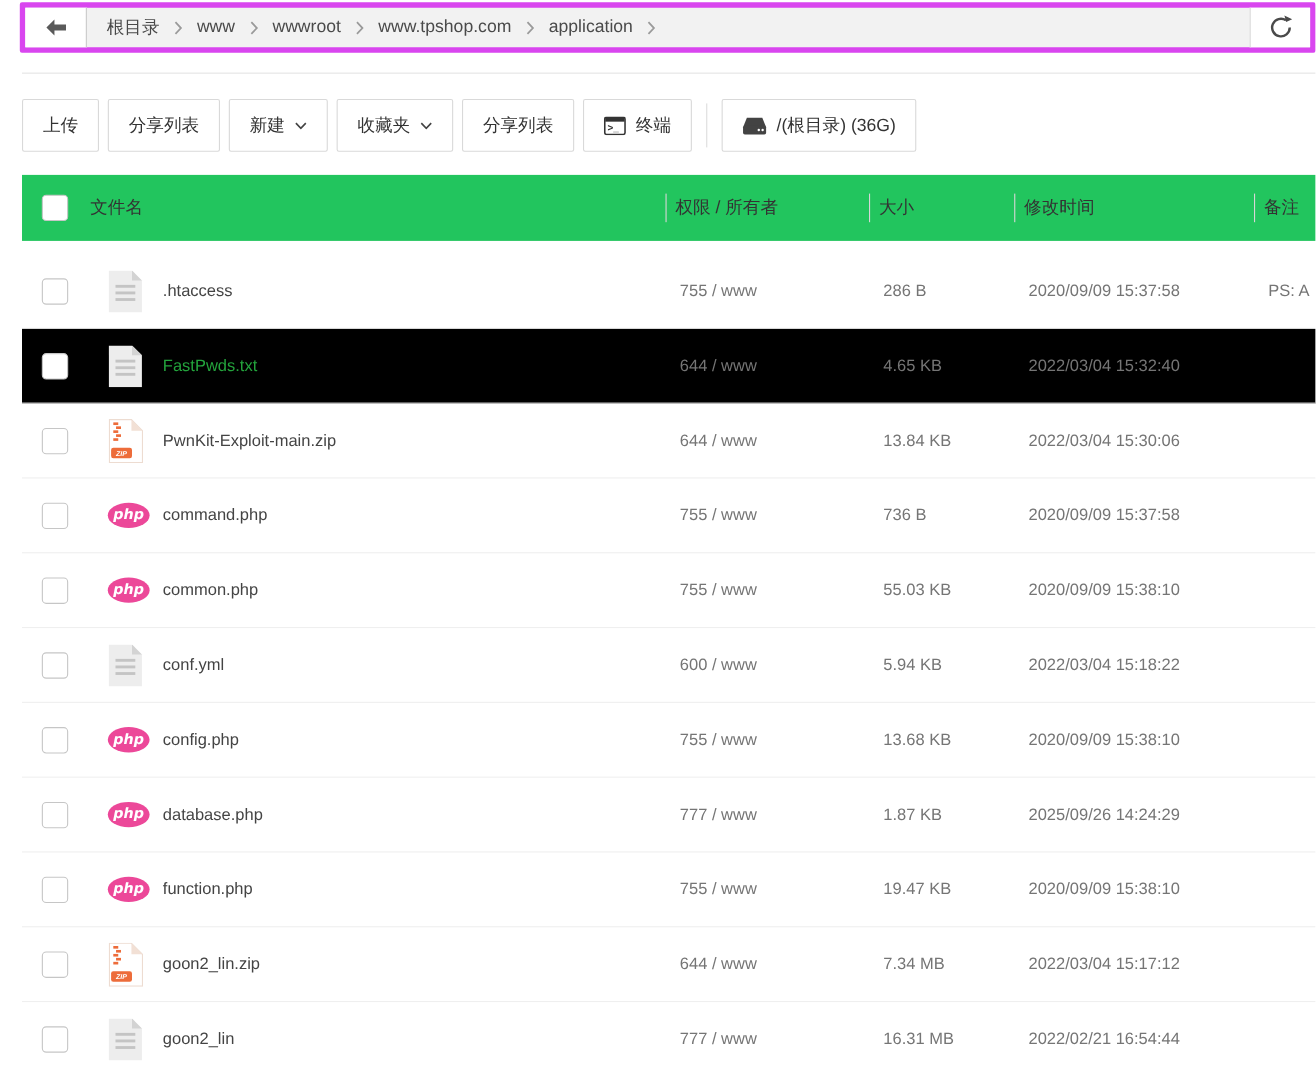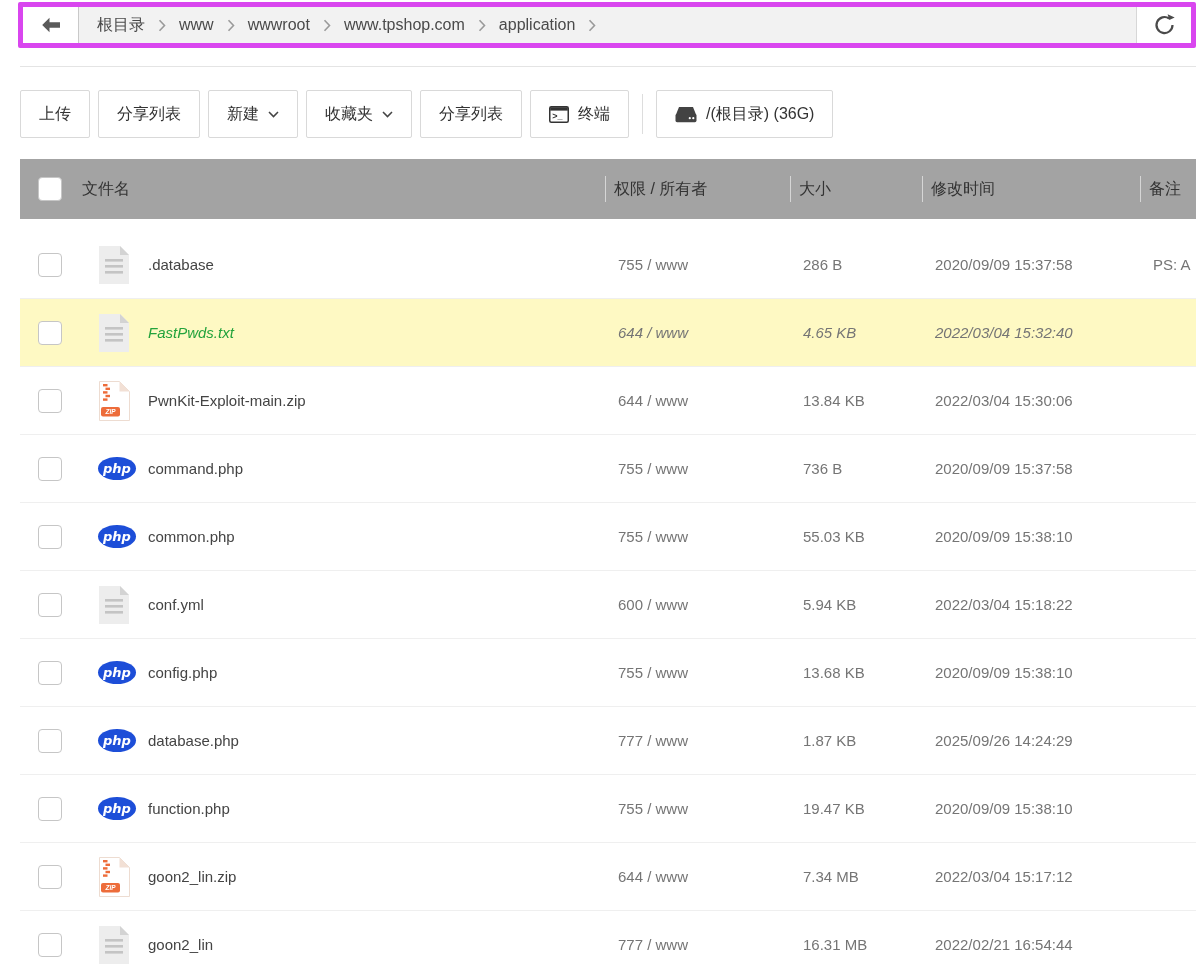--- a/index.html
+++ b/index.html
@@ -22,42 +22,42 @@
 
   
   .toolbar { margin:23px 0 0 20px; display:flex; align-items:center; gap:8px; }
   .btn { height:48px; border:1px solid #d9d9d9; background:#fff; border-radius:2px;
     font-size:16px; color:#333; display:flex; align-items:center; padding:16px 18px;
     gap:9px; cursor:pointer; white-space:nowrap; }
   .tb-divider { width:1px; height:40px; background:#ddd; margin:0 5px; }
 
   
   .filetable { margin:21px 0 0 20px; width:1176px; }
-  .thead { height:60px; background:#a3a3a3; display:grid;
+  .thead { height:60px; background:#22c55e; display:grid;
     grid-template-columns:42px 543px 185px 132px 218px 1fr;
     align-items:center; font-size:16px; color:#333; }
   .th { position:relative; padding-left:9px; white-space:nowrap; cursor:pointer; }
   .th.divided::before { content:""; position:absolute; left:0; top:50%;
     transform:translateY(-50%); width:1px; height:26px; background:#d6d6d6; }
   .th-name { padding-left:20px; }
   .cell-check { padding-left:18px; }
   .checkbox { display:block; width:24px; height:24px; border:1px solid #c6c6c6;
     border-radius:4px; background:#fff; cursor:pointer; }
 
   .tbody { padding-top:12px; }
   .frow { height:68px; display:grid;
     grid-template-columns:42px 86px 457px 185px 132px 218px 1fr;
     align-items:center; border-bottom:1px solid #efefef; font-size:15px; cursor:default; }
-  .frow.selected { background:#fef9c3;font-style:italic; }
+  .frow.selected { background:#000000; }
   .cell-icon { padding-left:36px; display:flex; align-items:center; }
   .fname { color:#444; white-space:nowrap; overflow:hidden; cursor:pointer; }
   .fname.green { color:#23a33c; }
   .meta { color:#757575; padding-left:13px; white-space:nowrap; overflow:hidden; }
 
-  .php-badge { width:38px; height:23px; border-radius:50%; background:#1d4ed8;
+  .php-badge { width:38px; height:23px; border-radius:50%; background:#ec4899;
     color:#fff; font-style:italic; font-weight:bold; font-size:13px;
     display:flex; align-items:center; justify-content:center;
     font-family:"DejaVu Sans",sans-serif; }
   .icon-wrap { display:flex; align-items:center; }
 </style>
 </head>
 <body>
 
 <div class="topbar">
   <div class="back-btn">
@@ -182,21 +182,21 @@
         <svg width="32" height="38" viewBox="0 0 32 38">
           <path d="M1 0 h21 l9 9 v29 h-30 z" fill="#ededed"></path>
           <path d="M22 0 l9 9 h-9 z" fill="#d3d3d3"></path>
           <rect x="7" y="13" width="18" height="2.6" fill="#c4c4c4"></rect>
           <rect x="7" y="19" width="18" height="2.6" fill="#c4c4c4"></rect>
           <rect x="7" y="25" width="18" height="2.6" fill="#c4c4c4"></rect>
         </svg>
       </span>
 
     </div>
-    <div class="fname">.database</div>
+    <div class="fname">.htaccess</div>
     <div class="meta">755 / www</div>
     <div class="meta">286 B</div>
     <div class="meta">2020/09/09 15:37:58</div>
     <div class="meta">PS: A</div>
   </div>
 
   <div class="frow selected">
     <div class="cell-check">
       <span class="checkbox"></span>
     </div>

